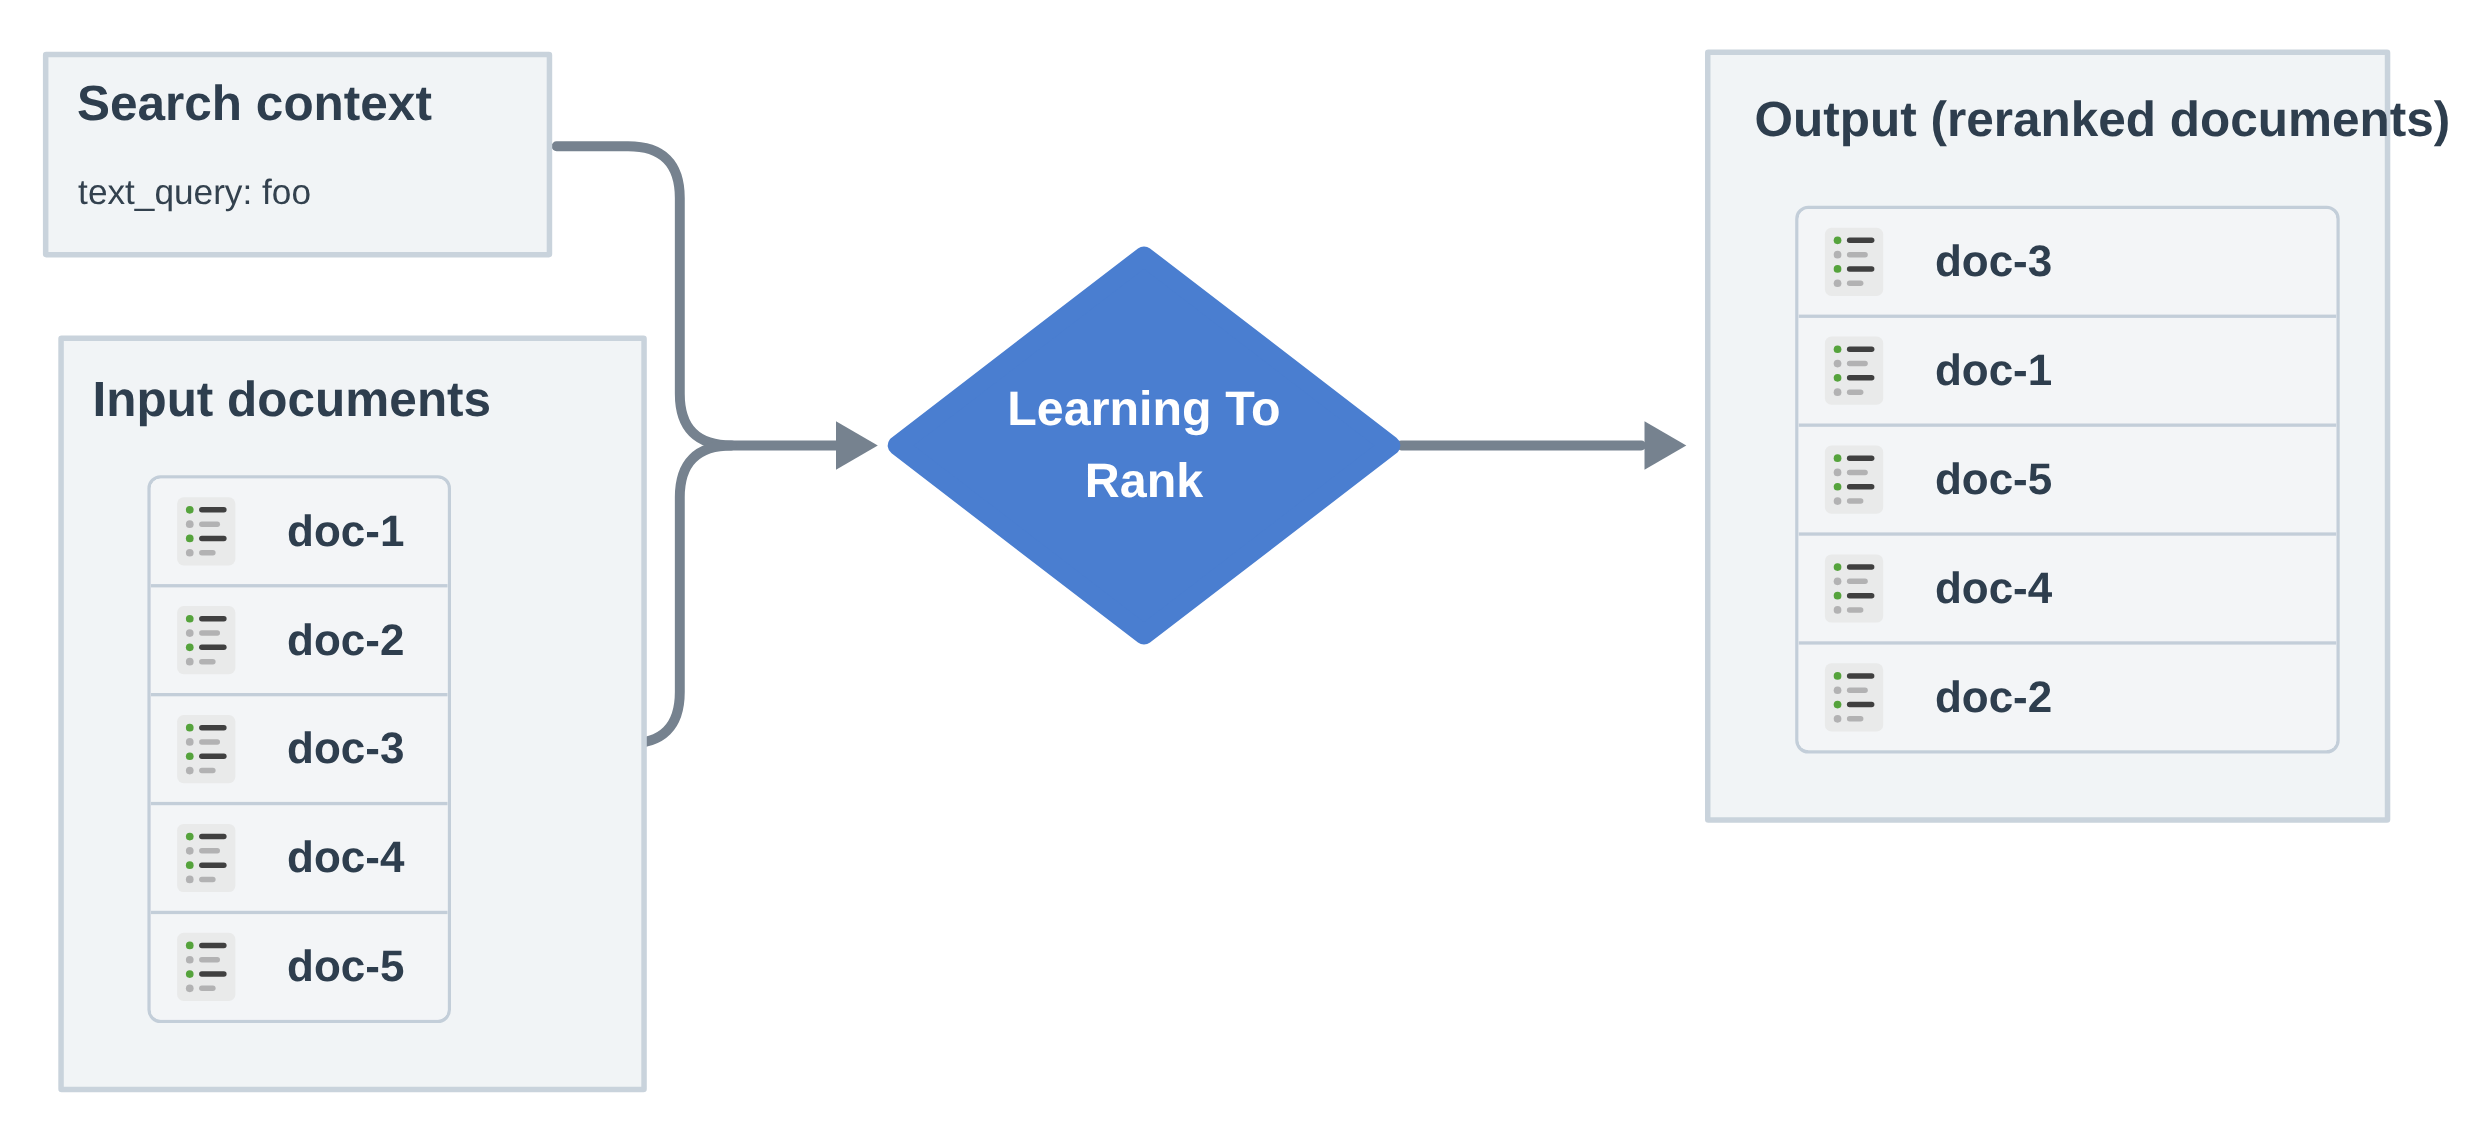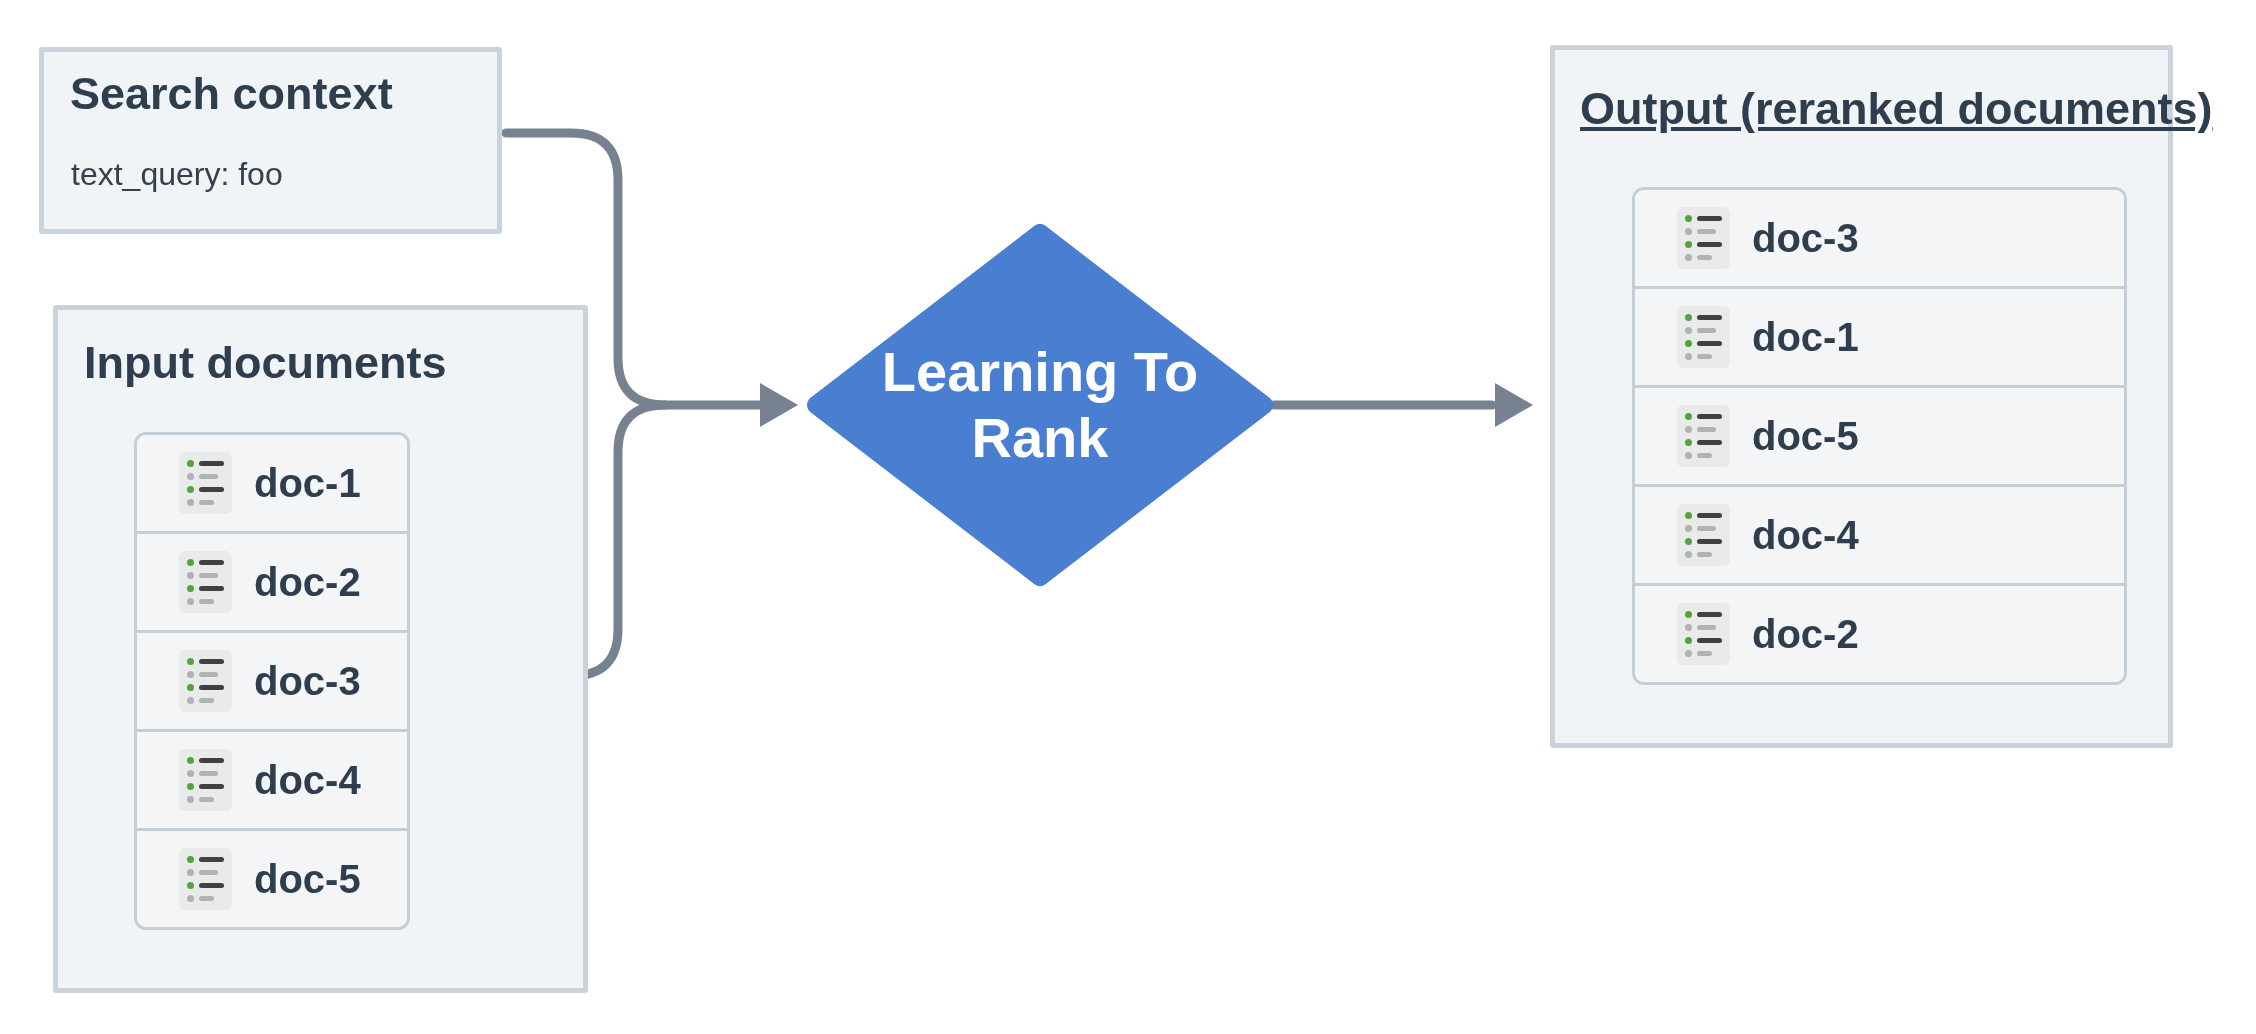--- a/index.html
+++ b/index.html
@@ -43,40 +43,40 @@
   #search-query {
     position: absolute;
     left: 27px; top: 97px;
     font-size: 32px;
     font-weight: normal;
     color: #33414e;
     line-height: 50px;
     white-space: nowrap;
   }
   #input-title  { left: 26px; top: 26px; }
-  #output-title { left: 25px; top: 32px; text-decoration: underline; }
+  #output-title { left: 40px; top: 32px; }
 
   .doc-list {
     position: absolute;
     display: flex;
     flex-direction: column;
     background: #f3f5f7;
     border: 3px solid #c3ced9;
     border-radius: 12px;
     overflow: hidden;
   }
   #input-doc-list  { left: 76px; top: 122px; width: 276px; height: 498px; }
   #output-doc-list { left: 77px; top: 137px; width: 495px; height: 498px; }
 
   .doc-row {
     flex: 1;
     display: flex;
     align-items: center;
-    padding-left: 42px;
-    gap: 22px;
+    padding-left: 24px;
+    gap: 47px;
     background: #f3f5f7;
   }
   .doc-row + .doc-row { border-top: 3px solid #c3ced9; }
 
   .doc-label {
     font-size: 40px;
     font-weight: bold;
     color: #2e3e4e;
     white-space: nowrap;
   }
@@ -104,21 +104,21 @@
 
   #diamond-label {
     position: absolute;
     left: 840px; top: 315px;
     width: 400px; height: 180px;
     display: flex;
     flex-direction: column;
     align-items: center;
     justify-content: center;
     text-align: center;
-    font-size: 56px;
+    font-size: 44px;
     font-weight: bold;
     color: #ffffff;
     line-height: 66px;
   }
   #diamond-label span { display: block; }
 </style>
 </head>
 <body>
 
 <div id="canvas">

